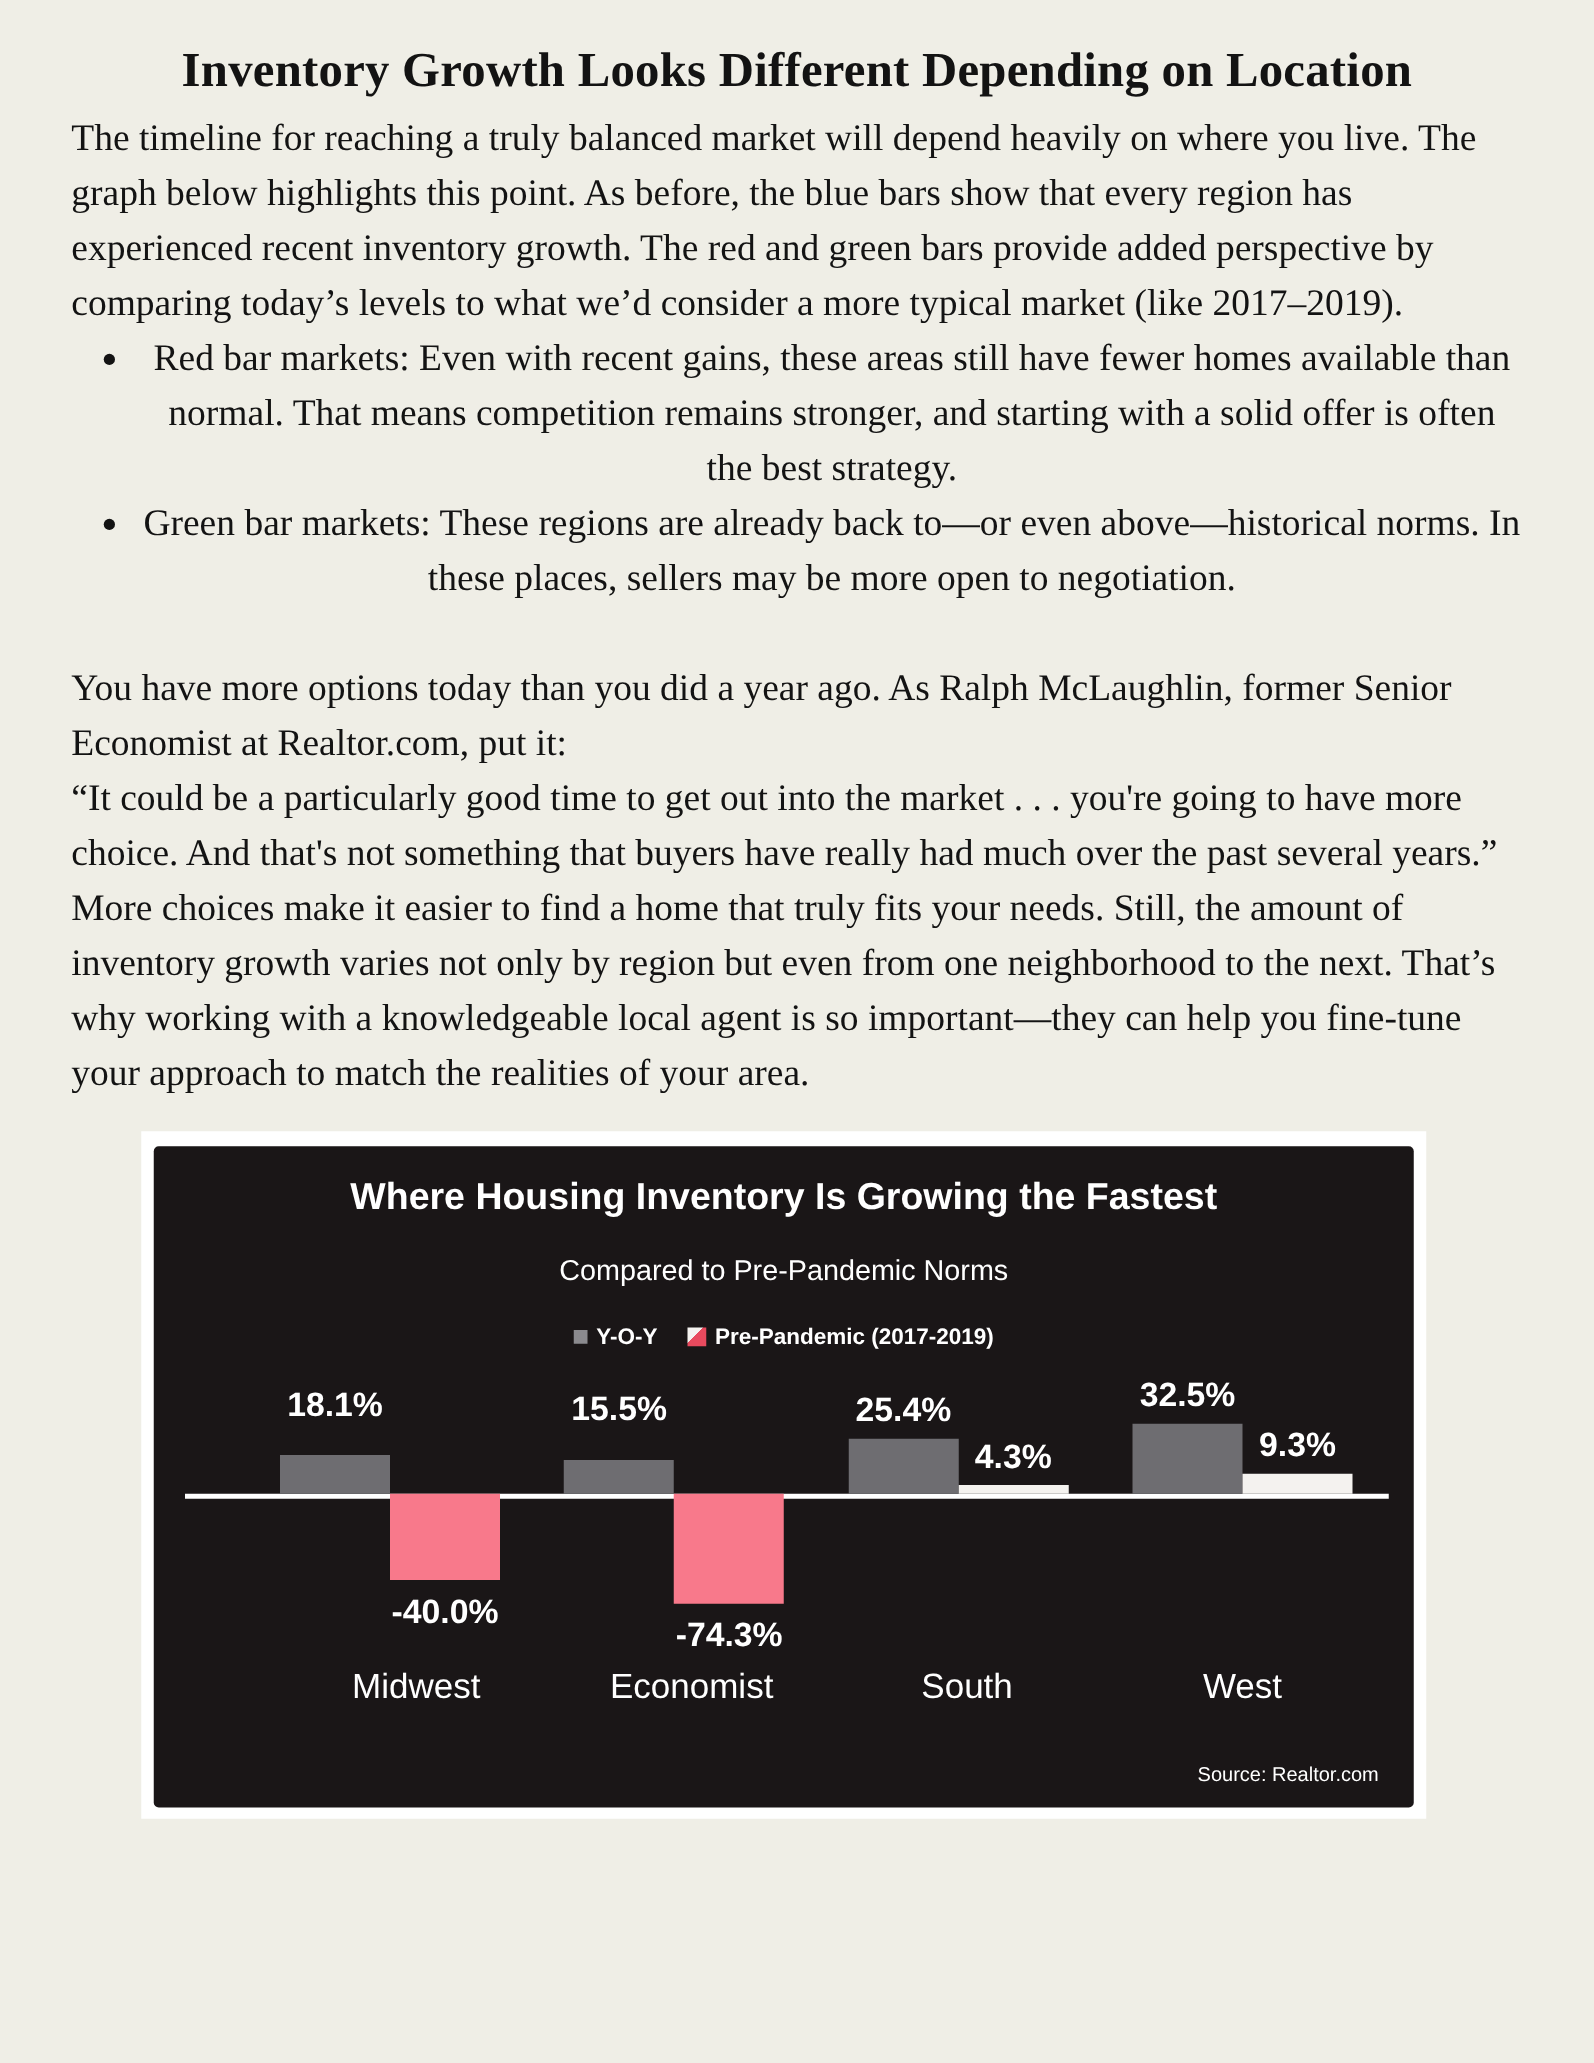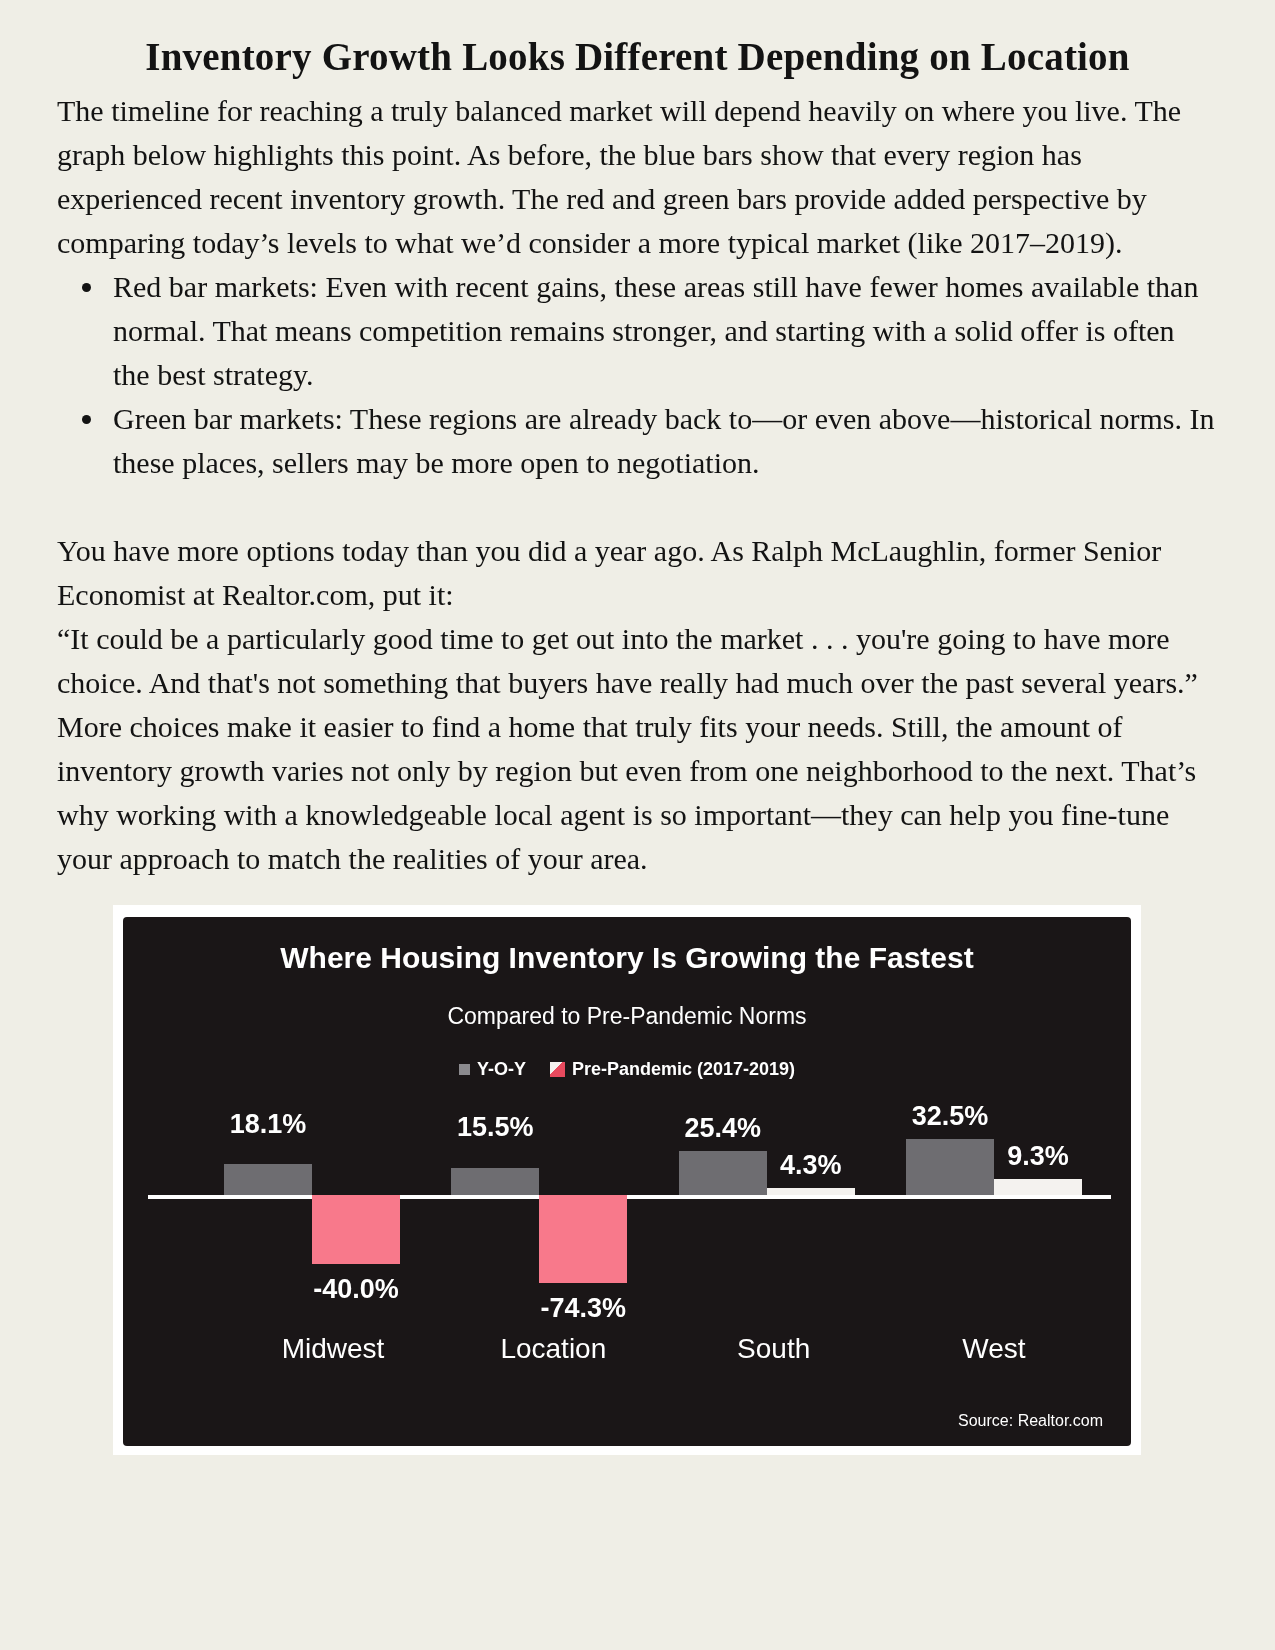--- a/index.html
+++ b/index.html
@@ -9,21 +9,21 @@
     color:#131313;
     background:#efeee6;
     overflow:hidden;
   }
   .page{box-sizing:border-box;width:1275px;height:1650px;padding:34px 57px 20px;}
   .article-title{
     font-size:39px;font-weight:bold;text-align:center;
     margin:0 0 10px;letter-spacing:.2px;
   }
   .body-text{font-size:30px;line-height:44px;margin:0;}
-  ul.bullets{margin:0 0 44px;padding-left:50px;font-size:30px;line-height:44px;}
+  ul.bullets{margin:0 0 44px;padding-left:50px;font-size:30px;line-height:44px;text-align:center;}
   ul.bullets li{padding-left:6px;}
   
   figure.chart-frame{
     margin:24px 0 0 56px;width:1028px;box-sizing:border-box;
     background:#ffffff;padding:12px 10px 9px;
   }
   .chart{
     position:relative;box-sizing:border-box;
     height:529px;border-radius:4px;
     padding-top:22px;
@@ -131,21 +131,21 @@
             <div class="bar-col">
               <div class="bar" style="height: 15.996px; background: rgb(244, 242, 239); bottom: 126px;"></div>
               <div class="val" style="bottom: 149.996px;">9.3%</div>
             </div>
           </div>
         </div>
 
       <div class="xlabels">
 
       <div class="xlab">Midwest</div>
-          <div class="xlab">Location</div>
+          <div class="xlab">Economist</div>
           <div class="xlab">South</div>
           <div class="xlab">West</div>
         </div>
 
       <div class="source">Source: Realtor.com</div>
     </div>
   </figure>
 
 </div>
 

